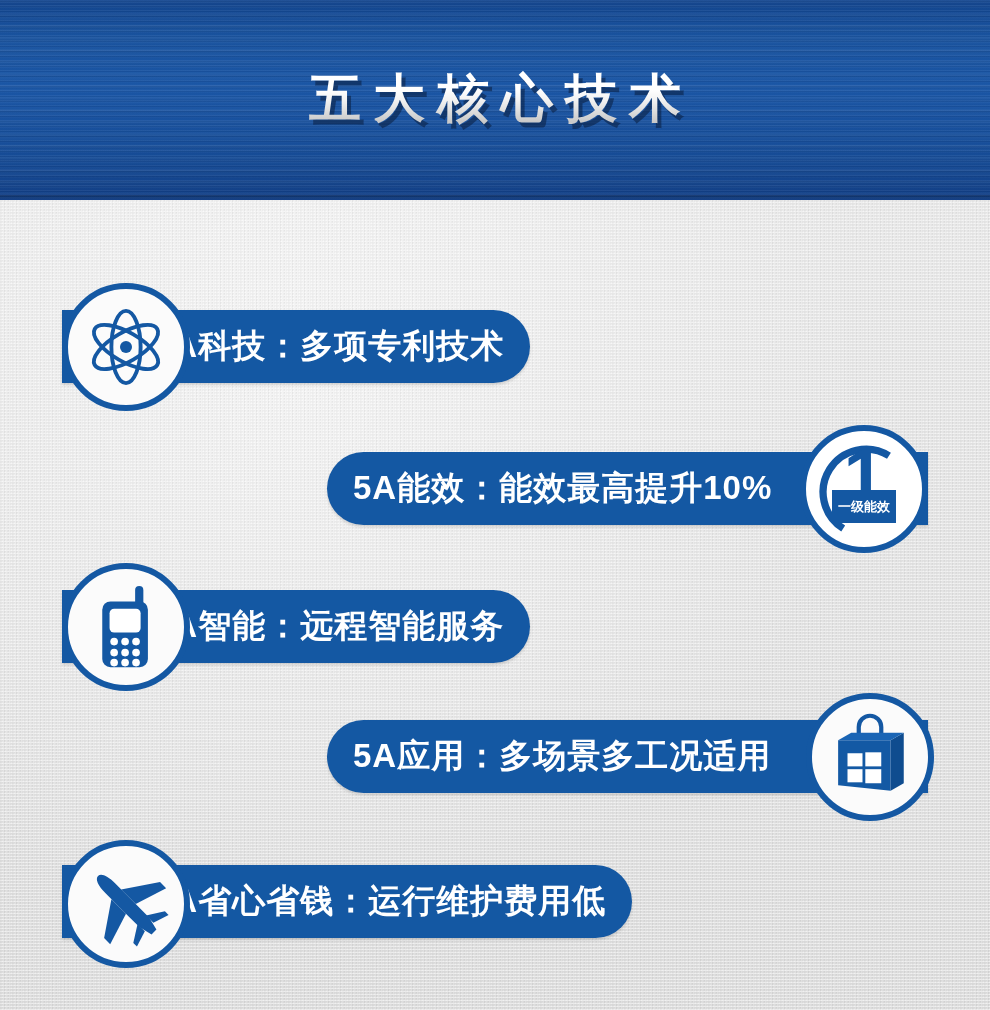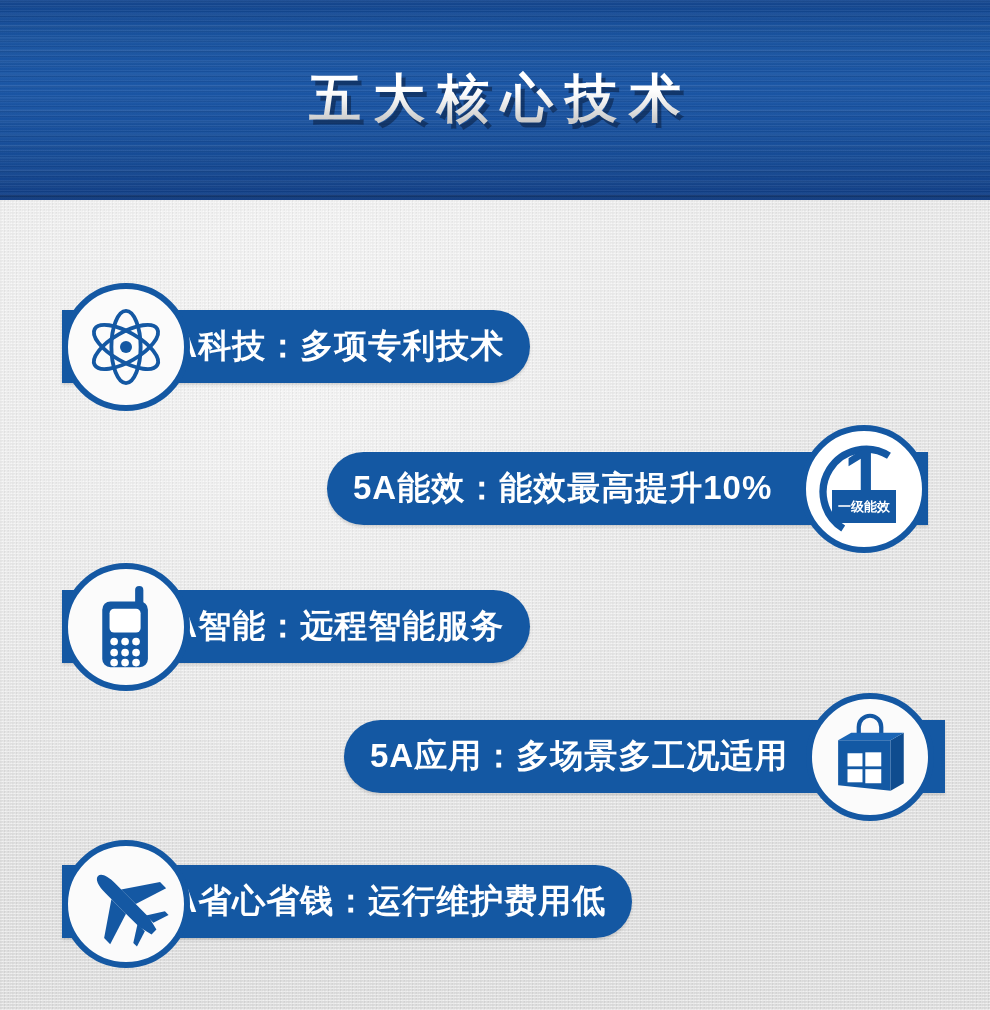--- a/index.html
+++ b/index.html
@@ -272,21 +272,21 @@
               <circle cx="27" cy="85" r="4.2"></circle>
                 <circle cx="39" cy="85" r="4.2"></circle>
                 <circle cx="51" cy="85" r="4.2"></circle>
             </g>
           </svg>
         </span>
       </div>
     </div>
 
     <div class="row" style="left:0; top:500px; width:990px;">
-      <div class="pill pill-right" style="left:344px; top:20px; height:73px; width:601px;">
+      <div class="pill pill-right" style="left:327px; top:20px; height:73px; width:601px;">
         <span class="pill-text">5A应用：多场景多工况适用</span>
       </div>
       <div class="badge" style="left:806px; top:-7px;">
         <span>
           <svg width="88" height="90" viewBox="0 0 92 96">
 
             <path d="M 34 28 L 34 16 A 12 12 0 0 1 58 16 L 58 28" fill="none" stroke="#1458a3" stroke-width="4.5"></path>
 
             <path d="M 12 30 L 68 30 L 68 84 L 12 78 Z" fill="#1359a4"></path>
 

